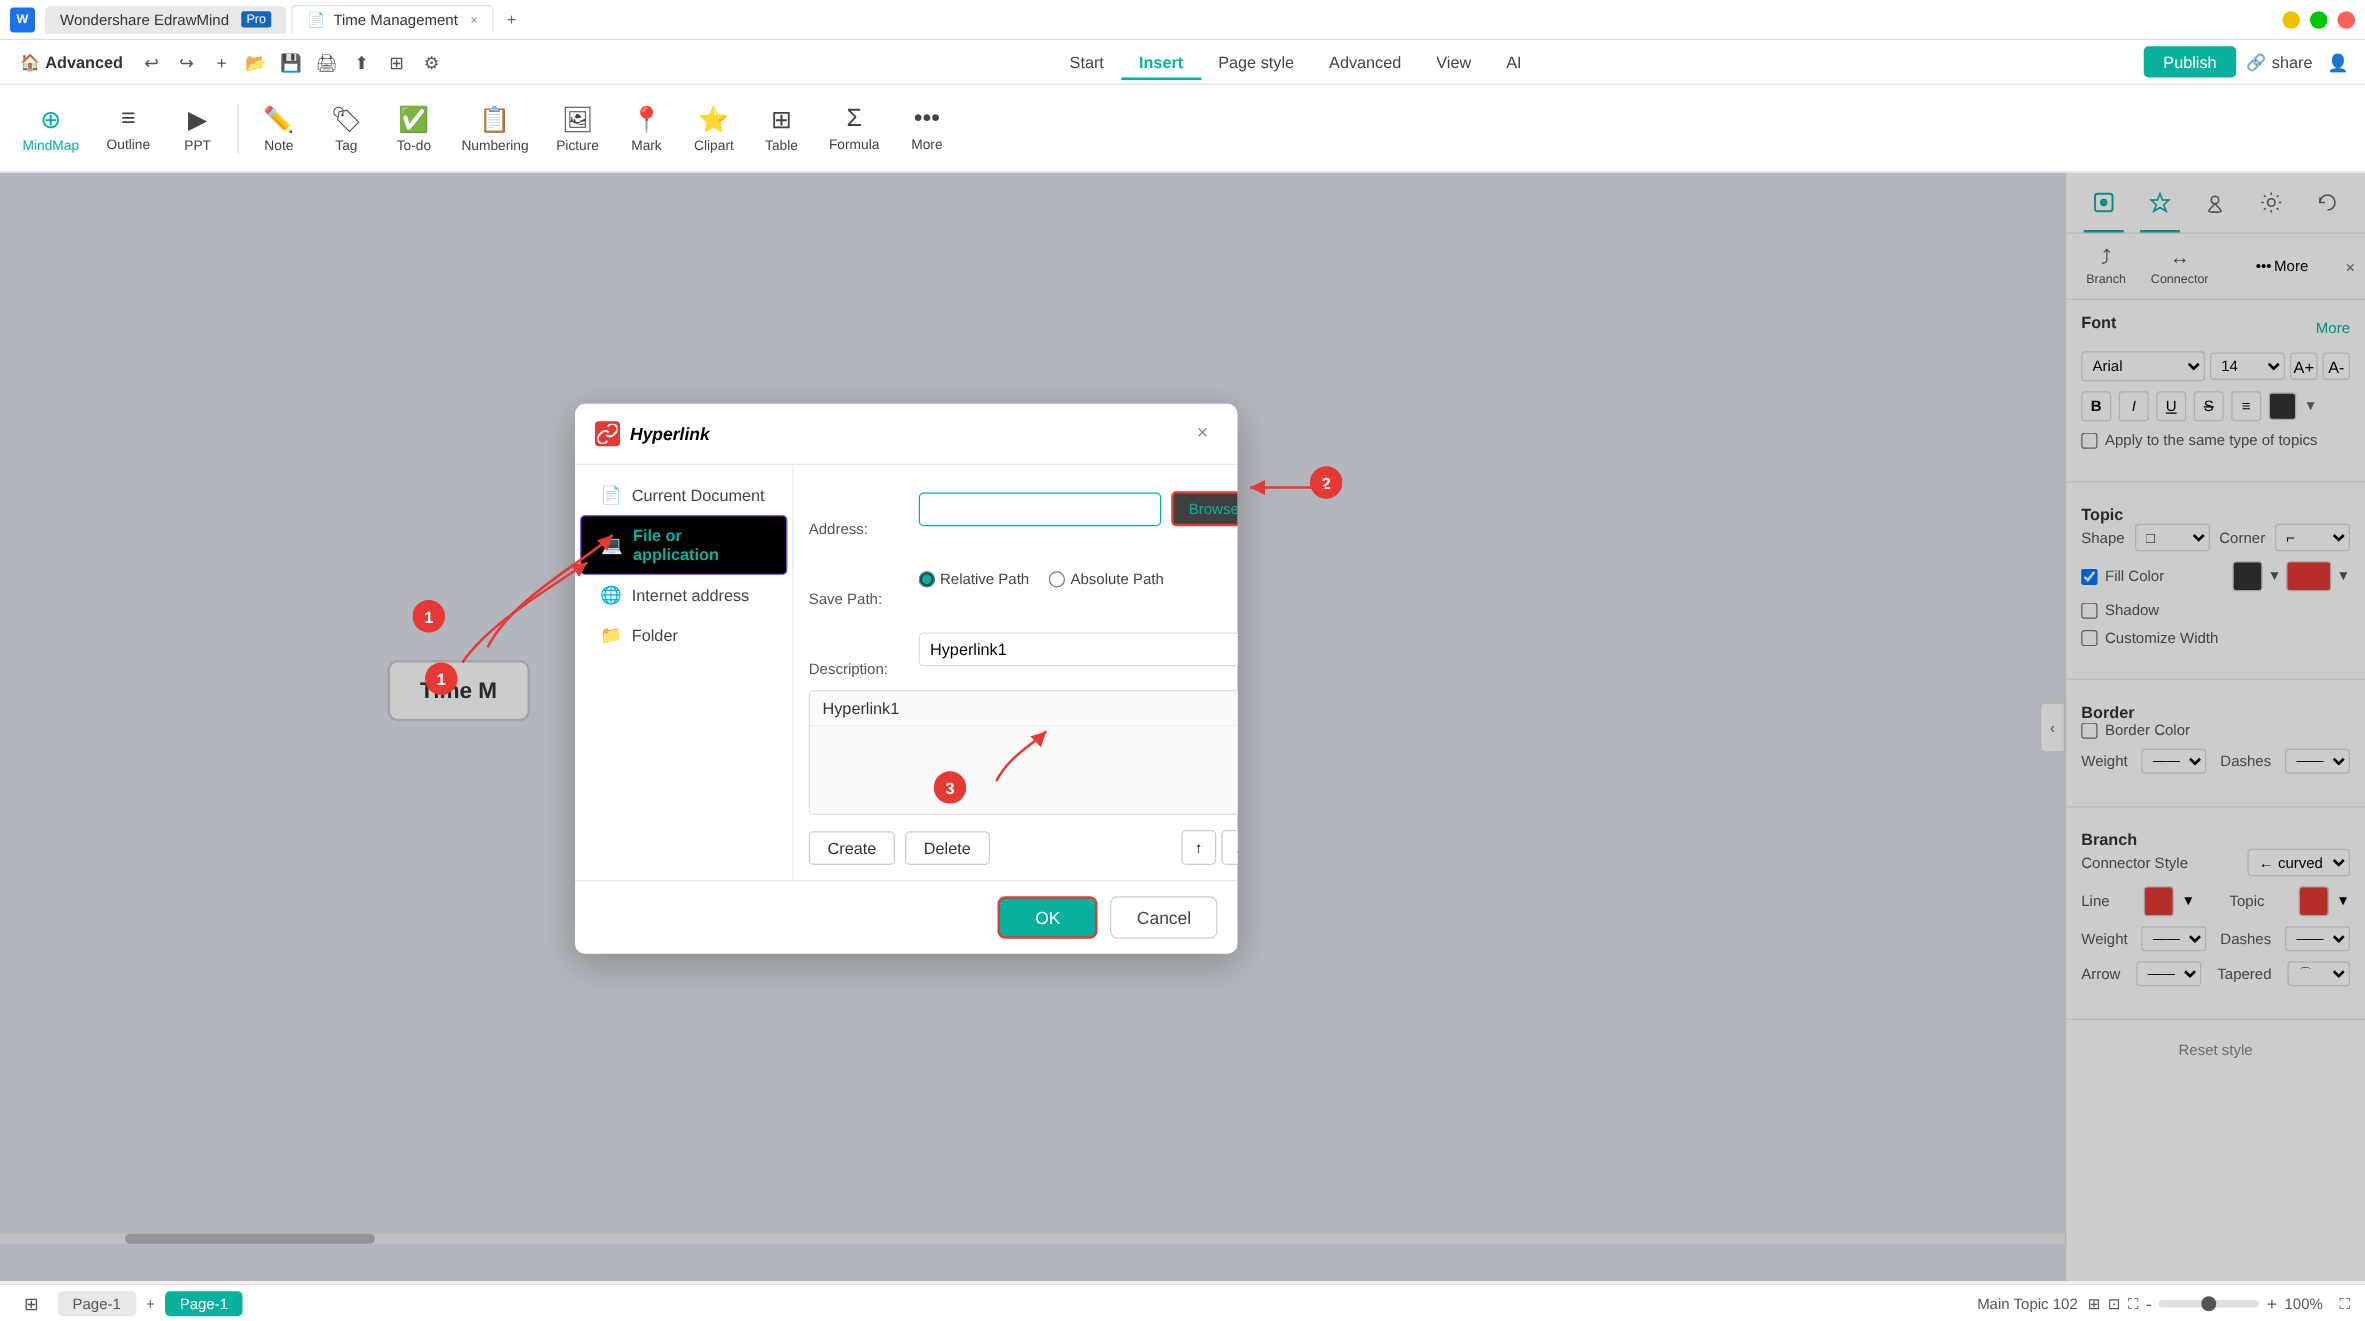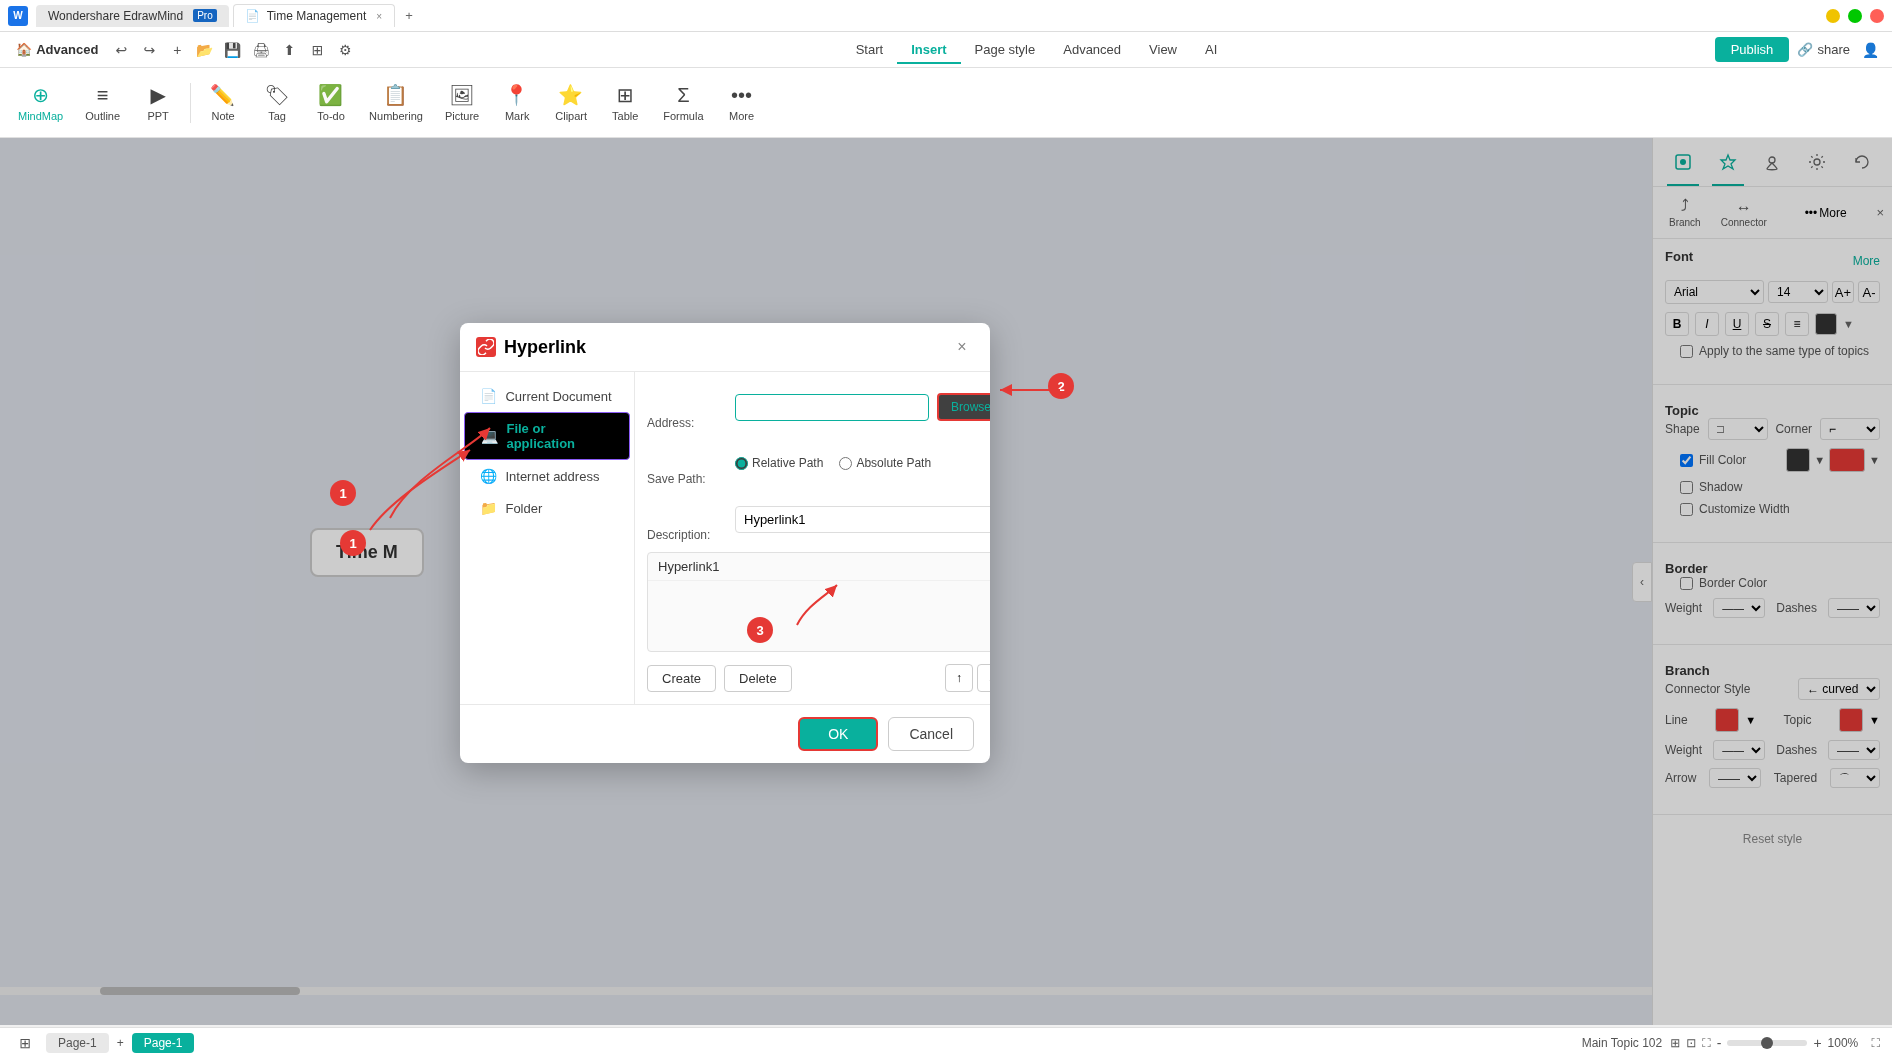--- a/index.html
+++ b/index.html
@@ -217,21 +217,21 @@
     .format-row { display: flex; gap: 6px; align-items: center; margin-bottom: 8px; }
     .fmt-btn {
       width: 24px; height: 24px;
       border: 1px solid #ddd;
       background: white;
       border-radius: 3px;
       cursor: pointer;
       display: flex; align-items: center; justify-content: center;
       font-size: 12px;
     }
-    .checkbox-row { display: flex; align-items: center; gap: 6px; margin-bottom: 8px; font-size: 12px; color: #555; margin-left: 15px; }
+    .checkbox-row { display: flex; align-items: center; gap: 6px; margin-bottom: 8px; font-size: 12px; color: #555; }
     .checkbox-row input { cursor: pointer; }
     .panel-divider { height: 1px; background: #e8e8e8; margin: 8px 0; }
     .color-swatch {
       width: 24px; height: 24px;
       border-radius: 3px;
       border: 1px solid #ccc;
       cursor: pointer;
     }
     .color-swatch.red { background: #e53935; }
     .color-swatch.dark { background: #333; }
@@ -290,21 +290,21 @@
       width: 530px;
       overflow: hidden;
     }
     .dialog-header {
       display: flex;
       align-items: center;
       padding: 12px 16px;
       border-bottom: 1px solid #e8e8e8;
       gap: 8px;
     }
-    .dialog-title { font-weight: 600; font-size: 18px; flex: 1; }
+    .dialog-title { font-weight: 600; font-size: 14px; flex: 1; font-style: italic; }
     .dialog-close {
       cursor: pointer;
       color: #888;
       font-size: 16px;
       width: 24px; height: 24px;
       display: flex; align-items: center; justify-content: center;
       border-radius: 3px;
     }
     .dialog-body { display: flex; }
     .dialog-left {

